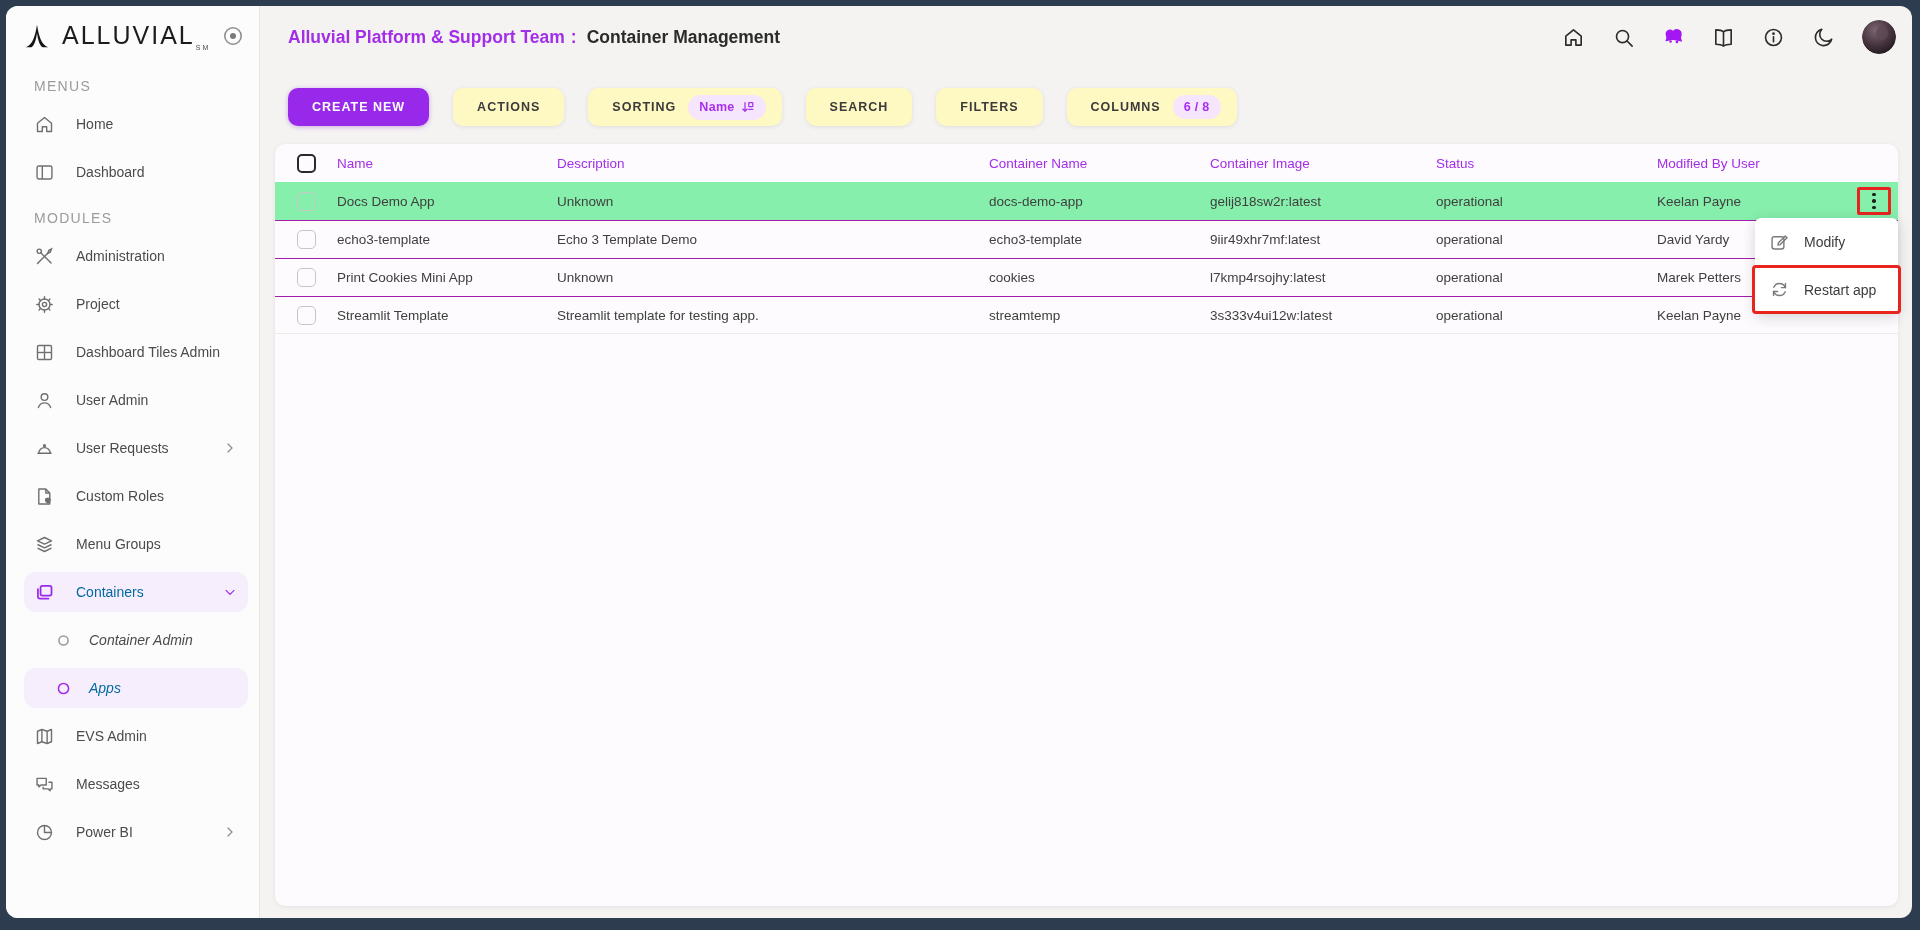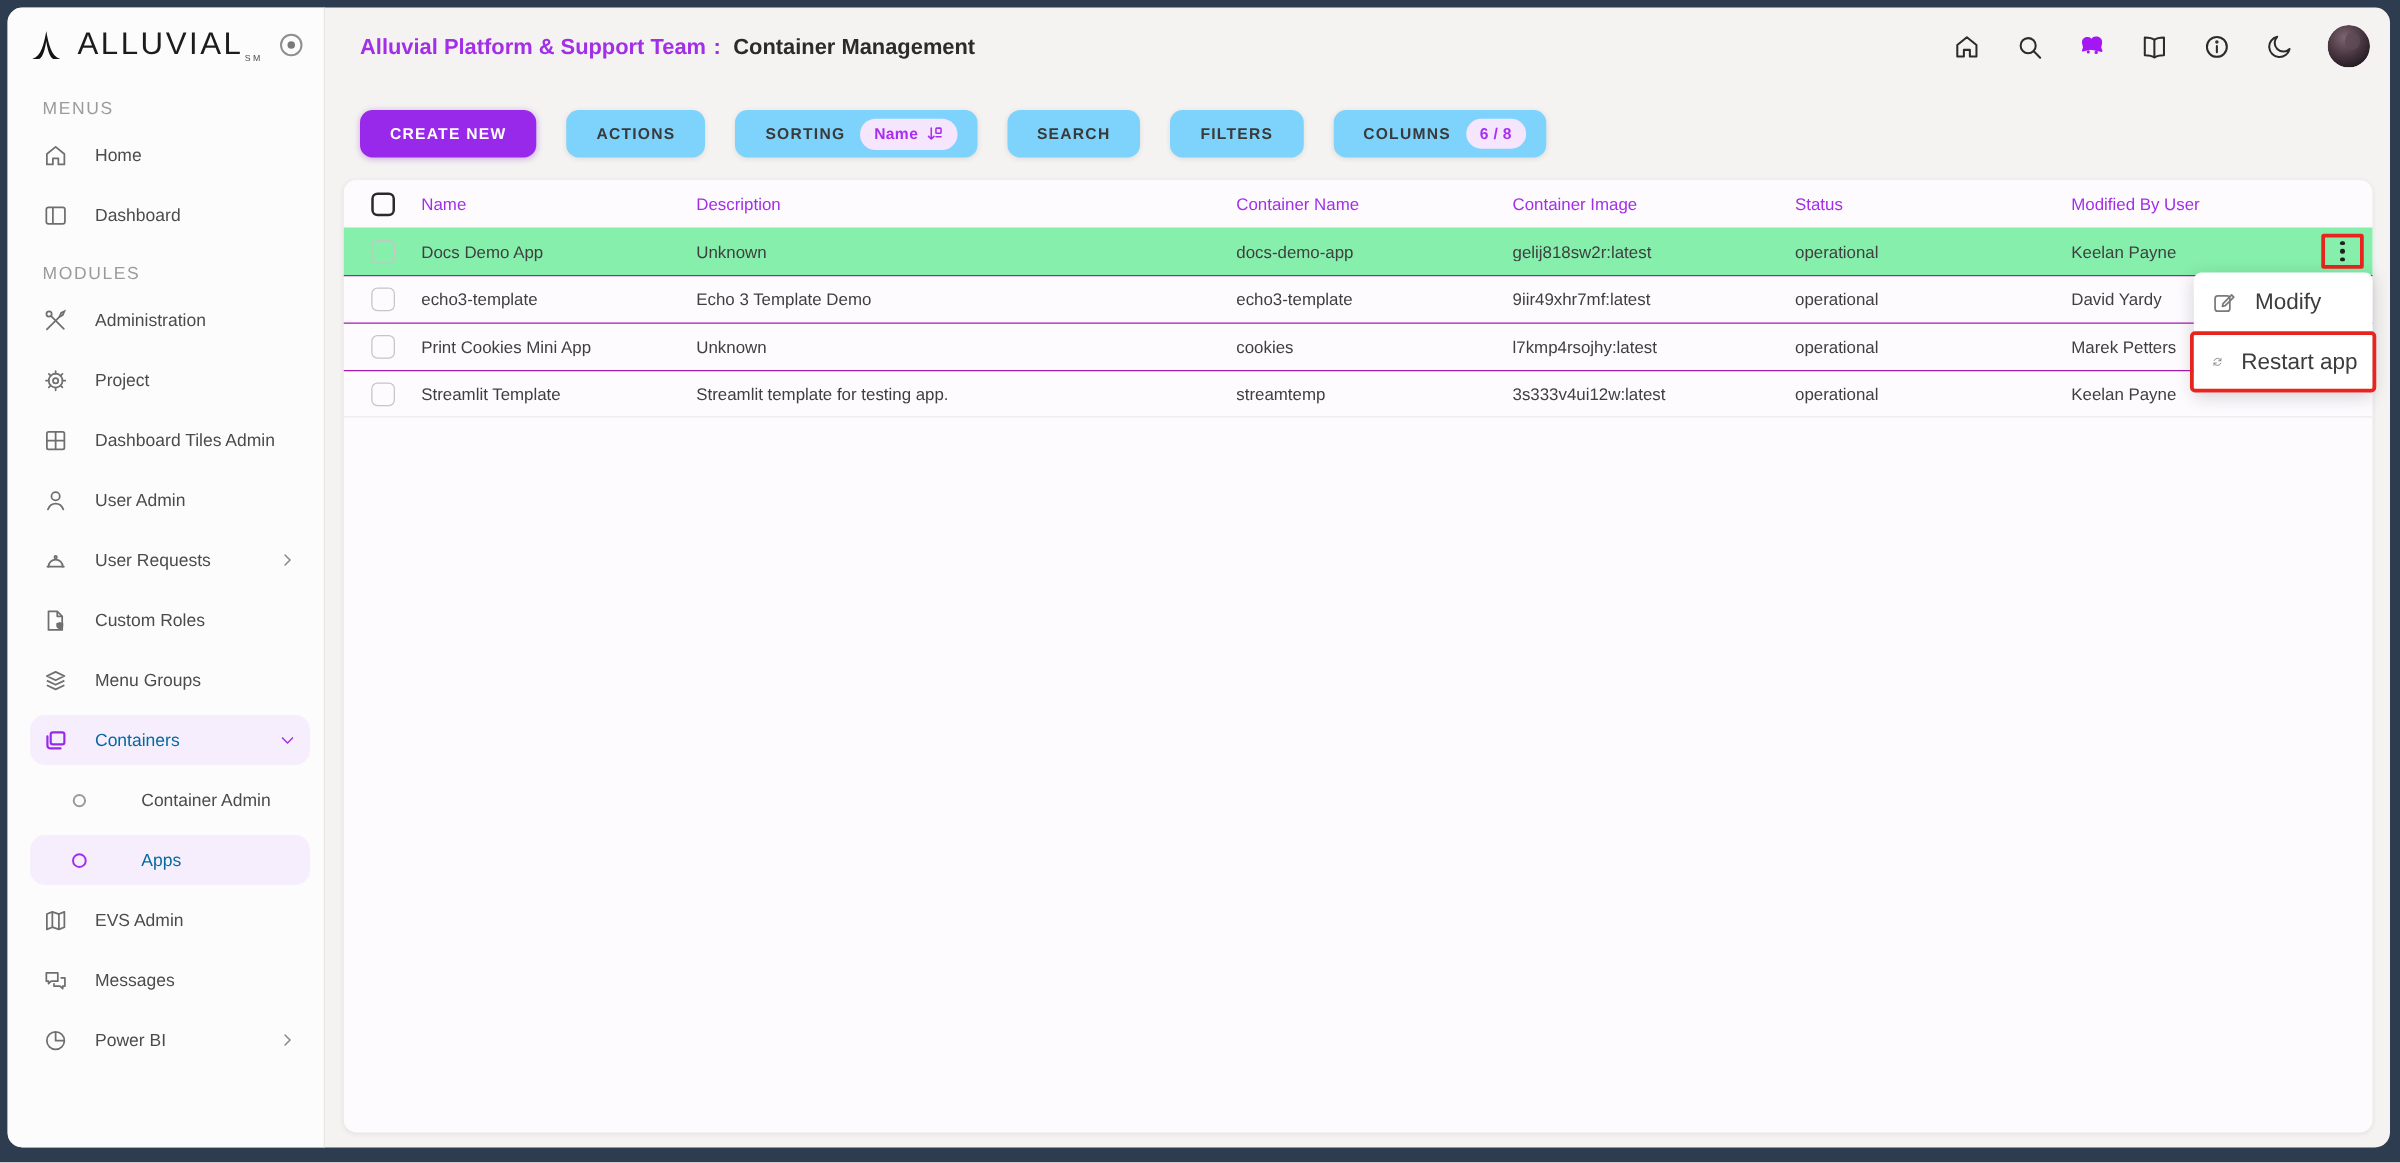--- a/index.html
+++ b/index.html
@@ -16,36 +16,36 @@
   .collapse-btn { margin-left:auto; width:24px; height:24px; cursor:pointer; }
   .section-label { font-size:14px; letter-spacing:1.3px; color:#9b9b9b; padding:0 0 0 28px; margin:12px 0 10px 0; }
   .section-label.mod { margin-top:18px; }
   .nav-item { height:40px; display:flex; align-items:center; margin:0 11px 8px 18px; padding:0 10px; border-radius:12px; cursor:pointer; }
   .nav-item .nav-ic { width:21px; height:21px; display:flex; align-items:center; justify-content:center; }
   .nav-item .nav-label { font-size:14px; color:#4b4b4b; margin-left:21px; white-space:nowrap; }
   .nav-item .chev { margin-left:auto; width:16px; height:16px; display:flex; align-items:center; }
   .nav-item.active { background:#f6eefc; }
   .nav-item.active .nav-label { color:#0369a1; }
   .nav-item.sub { padding-left:29px; }
-  .nav-item.sub .nav-label { margin-left:39px; }
+  .nav-item.sub .nav-label { margin-left:15px;font-style:italic; }
 
   
   .main { flex:1; display:flex; flex-direction:column; min-width:0; }
   .topbar { height:62px; display:flex; align-items:center; padding:0 16px 0 28px; }
   .breadcrumb { font-size:17.5px; font-weight:bold; }
   .breadcrumb .team, .breadcrumb .sep { color:#a32ee8; }
   .breadcrumb .sep { margin:0 10px 0 6px; }
   .breadcrumb .page { color:#2b2b2b; }
   .top-icons { margin-left:auto; display:flex; align-items:center; gap:27px; }
   .tico { width:23px; height:23px; display:flex; align-items:center; justify-content:center; cursor:pointer; }
   .avatar { width:34px; height:34px; border-radius:50%; overflow:hidden; cursor:pointer; }
 
   
   .toolbar { display:flex; align-items:flex-start; gap:24px; padding:20px 0 0 28px; }
-  .btn { height:38px; display:flex; align-items:center; border:none; border-radius:10px; background:#7dd3fc;
+  .btn { height:38px; display:flex; align-items:center; border:none; border-radius:10px; background:#fef9c3;
          box-shadow:0 1px 4px rgba(40,40,60,.10); padding:0 24px; font-family:"Liberation Sans",sans-serif;
          font-size:12.5px; font-weight:bold; letter-spacing:1px; color:#3a3a3a; cursor:pointer; }
   .btn.primary { background:#9929ea; color:#ffffff; box-shadow:0 1px 5px rgba(130,30,200,.35); }
   .pill { display:flex; align-items:center; gap:5px; background:#f5e5fd; color:#a92ff0; border-radius:14px;
           padding:5px 11px; font-size:12.5px; font-weight:bold; letter-spacing:.3px; margin:0 -8px 0 12px; }
   .pill svg { width:15px; height:15px; }
 
   
   .card { position:relative; flex:1; margin:18px 14px 12px 15px; background:#fdfbfd; border-radius:10px;
           box-shadow:0 1px 4px rgba(40,40,60,.08); overflow:visible; }
@@ -62,21 +62,21 @@
   .actions-cell { display:flex; justify-content:flex-end; padding-right:12px; }
   .kebab-box { border:3px solid #e8241f; border-radius:2px; padding:3px 12px; display:flex; cursor:pointer; background:transparent; }
   .kebab { display:flex; flex-direction:column; gap:3px; }
   .kebab i { width:3.5px; height:3.5px; border-radius:50%; background:#1f1f1f; }
 
   
   .ctx-menu { position:absolute; left:1480px; top:74px; width:143px; background:#ffffff; border-radius:6px;
               box-shadow:0 3px 14px rgba(30,30,50,.18); z-index:20; }
   .ctx-item { height:47px; display:flex; align-items:center; padding:0 12px 0 14px; cursor:pointer; }
   .ctx-item .ci { width:21px; height:21px; margin-right:14px; }
-  .ctx-item .cl { font-size:18px; color:#3c3c3c; white-space:nowrap; }
+  .ctx-item .cl { font-size:14px; color:#3c3c3c; white-space:nowrap; }
   .ctx-item.boxed { border:3px solid #e8241f; border-radius:4px; margin:0 -3px; height:49px; }
 </style>
 </head>
 <body>
 
 <div class="frame">
 <div class="app">
 
   <aside class="sidebar">
     <div class="logo-row">

